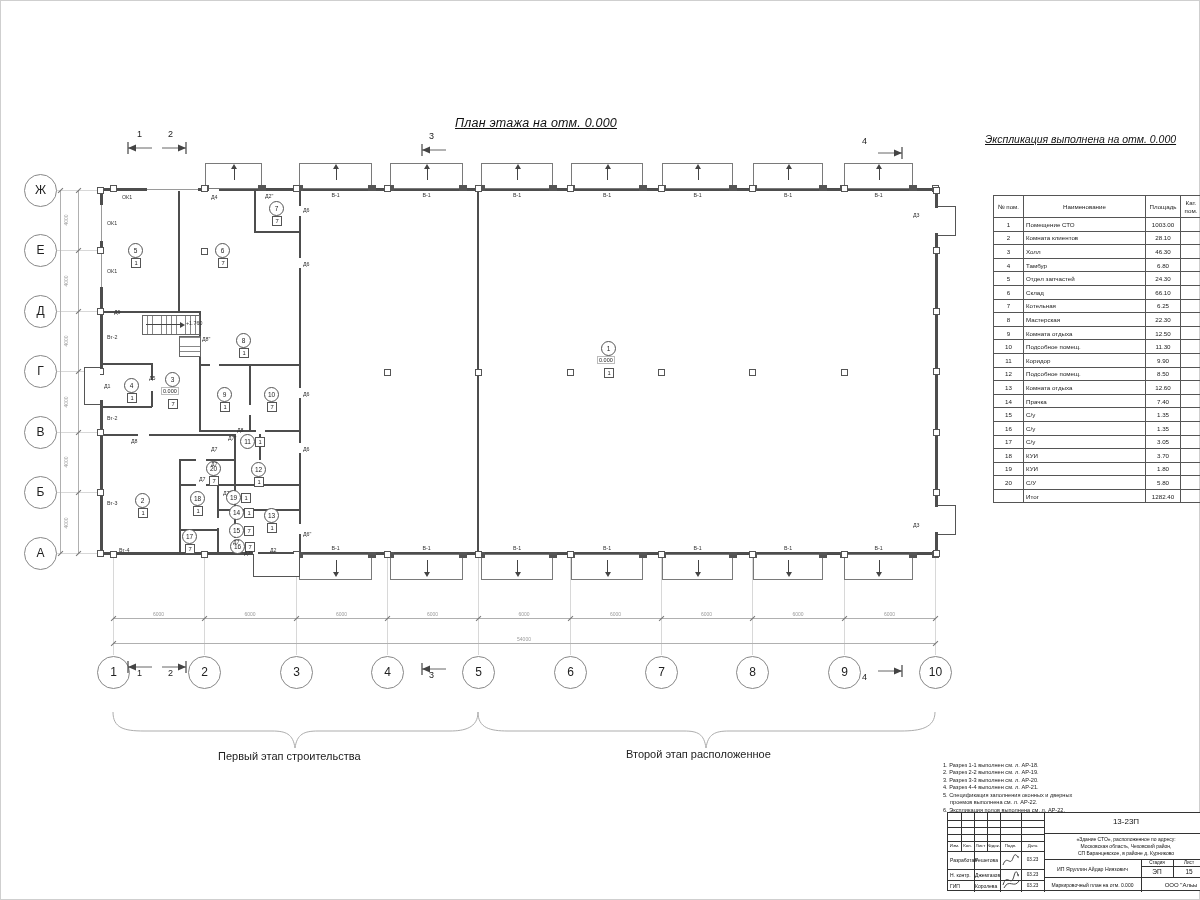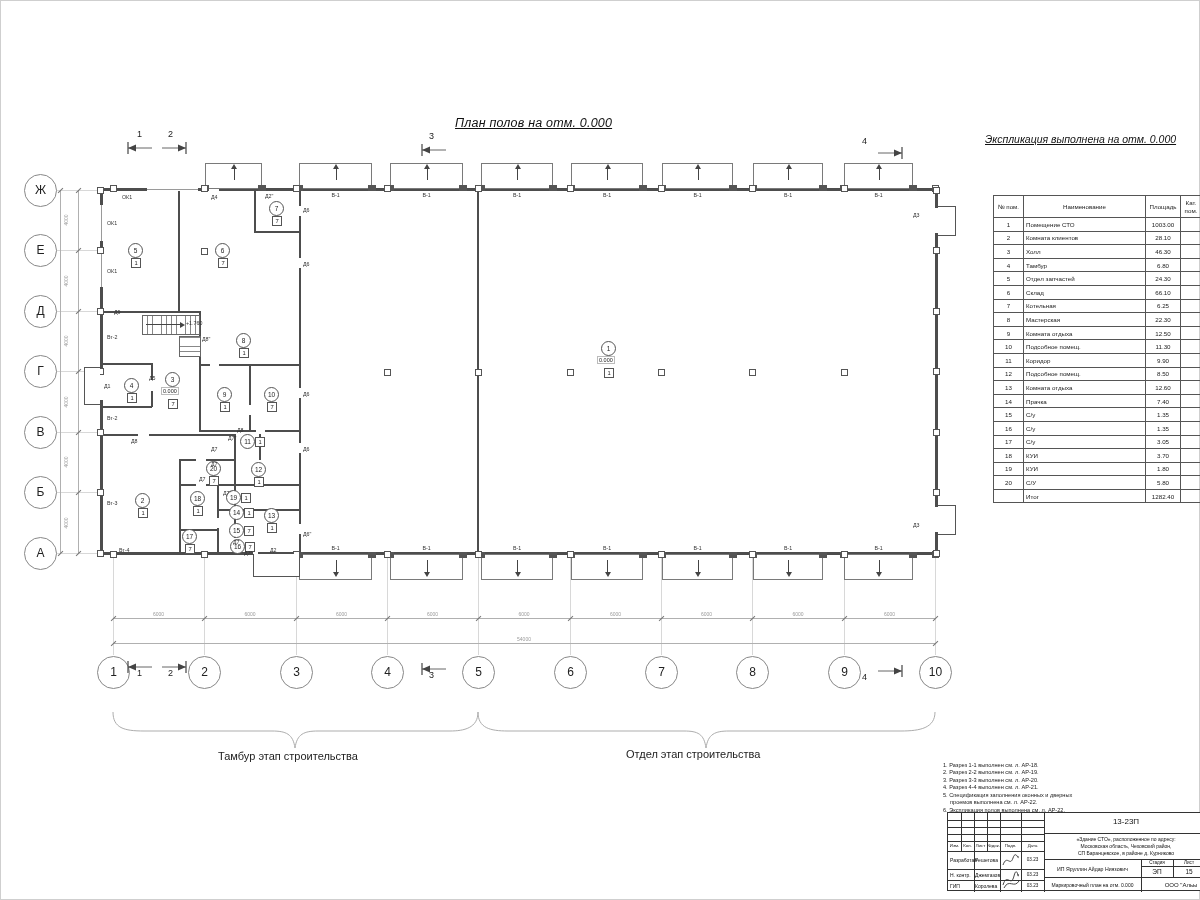--- a/index.html
+++ b/index.html
@@ -59,21 +59,21 @@
   .tbl{position:absolute;background:#333;}
   .tbt{position:absolute;font-size:5px;color:#111;white-space:nowrap;}
   .tbc{position:absolute;text-align:center;color:#111;}
 </style>
 </head>
 <body>
 
 <div id="sheet">
   <div class="page-frame"></div>
 
-  <div id="plan-title">План полов на отм. 0.000</div>
+  <div id="plan-title">План этажа на отм. 0.000</div>
 
   <div id="schedule">
     <div id="schedule-title">Экспликация выполнена на отм. 0.000</div>
     <table id="schedule-table">
       <thead>
         <tr>
           <th class="c-num">№ пом.</th>
           <th class="c-name">Наименование</th>
           <th class="c-area">Площадь</th>
           <th class="c-cat">Кат. пом.</th>
@@ -597,22 +597,22 @@
         <line x1="2" y1="7" x2="26" y2="7" stroke="#555" stroke-width="0.9"></line>
         <polygon points="26,7 18,3.6 18,10.4" fill="#444"></polygon>
       </svg>
       <div class="mkl" style="left: 862px; top: 672px;">4</div>
     </div>
 
   <svg class="svgabs" style="left:100px;top:698px;" width="850" height="62" viewBox="0 0 850 62">
     <path d="M13,14 C13,30 24,33 44,33 L172,33 C186,33 193,36 195,50 C197,36 204,33 218,33 L350,33 C364,33 378,30 378,14" fill="none" stroke="#adadad" stroke-width="1"></path>
     <path d="M378,14 C378,30 390,33 408,33 L584,33 C598,33 604,36 606,50 C608,36 615,33 629,33 L801,33 C820,33 835,30 835,14" fill="none" stroke="#adadad" stroke-width="1"></path>
   </svg>
-  <div class="stage-label" style="left:218px;top:750px;">Тамбур этап строительства</div>
-  <div class="stage-label" style="left:626px;top:748px;">Отдел этап строительства</div>
+  <div class="stage-label" style="left:218px;top:750px;">Первый этап строительства</div>
+  <div class="stage-label" style="left:626px;top:748px;">Второй этап расположенное</div>
 
   <div id="notes">
       <div>1. Разрез 1-1 выполнен см. л. АР-18.</div>
       <div>2. Разрез 2-2 выполнен см. л. АР-19.</div>
       <div>3. Разрез 3-3 выполнен см. л. АР-20.</div>
       <div>4. Разрез 4-4 выполнен см. л. АР-21.</div>
       <div>5. Спецификация заполнения оконных и дверных проемов выполнена см. л. АР-22.</div>
       <div>6. Экспликация полов выполнена см. л. АР-22.</div>
     </div>
 

